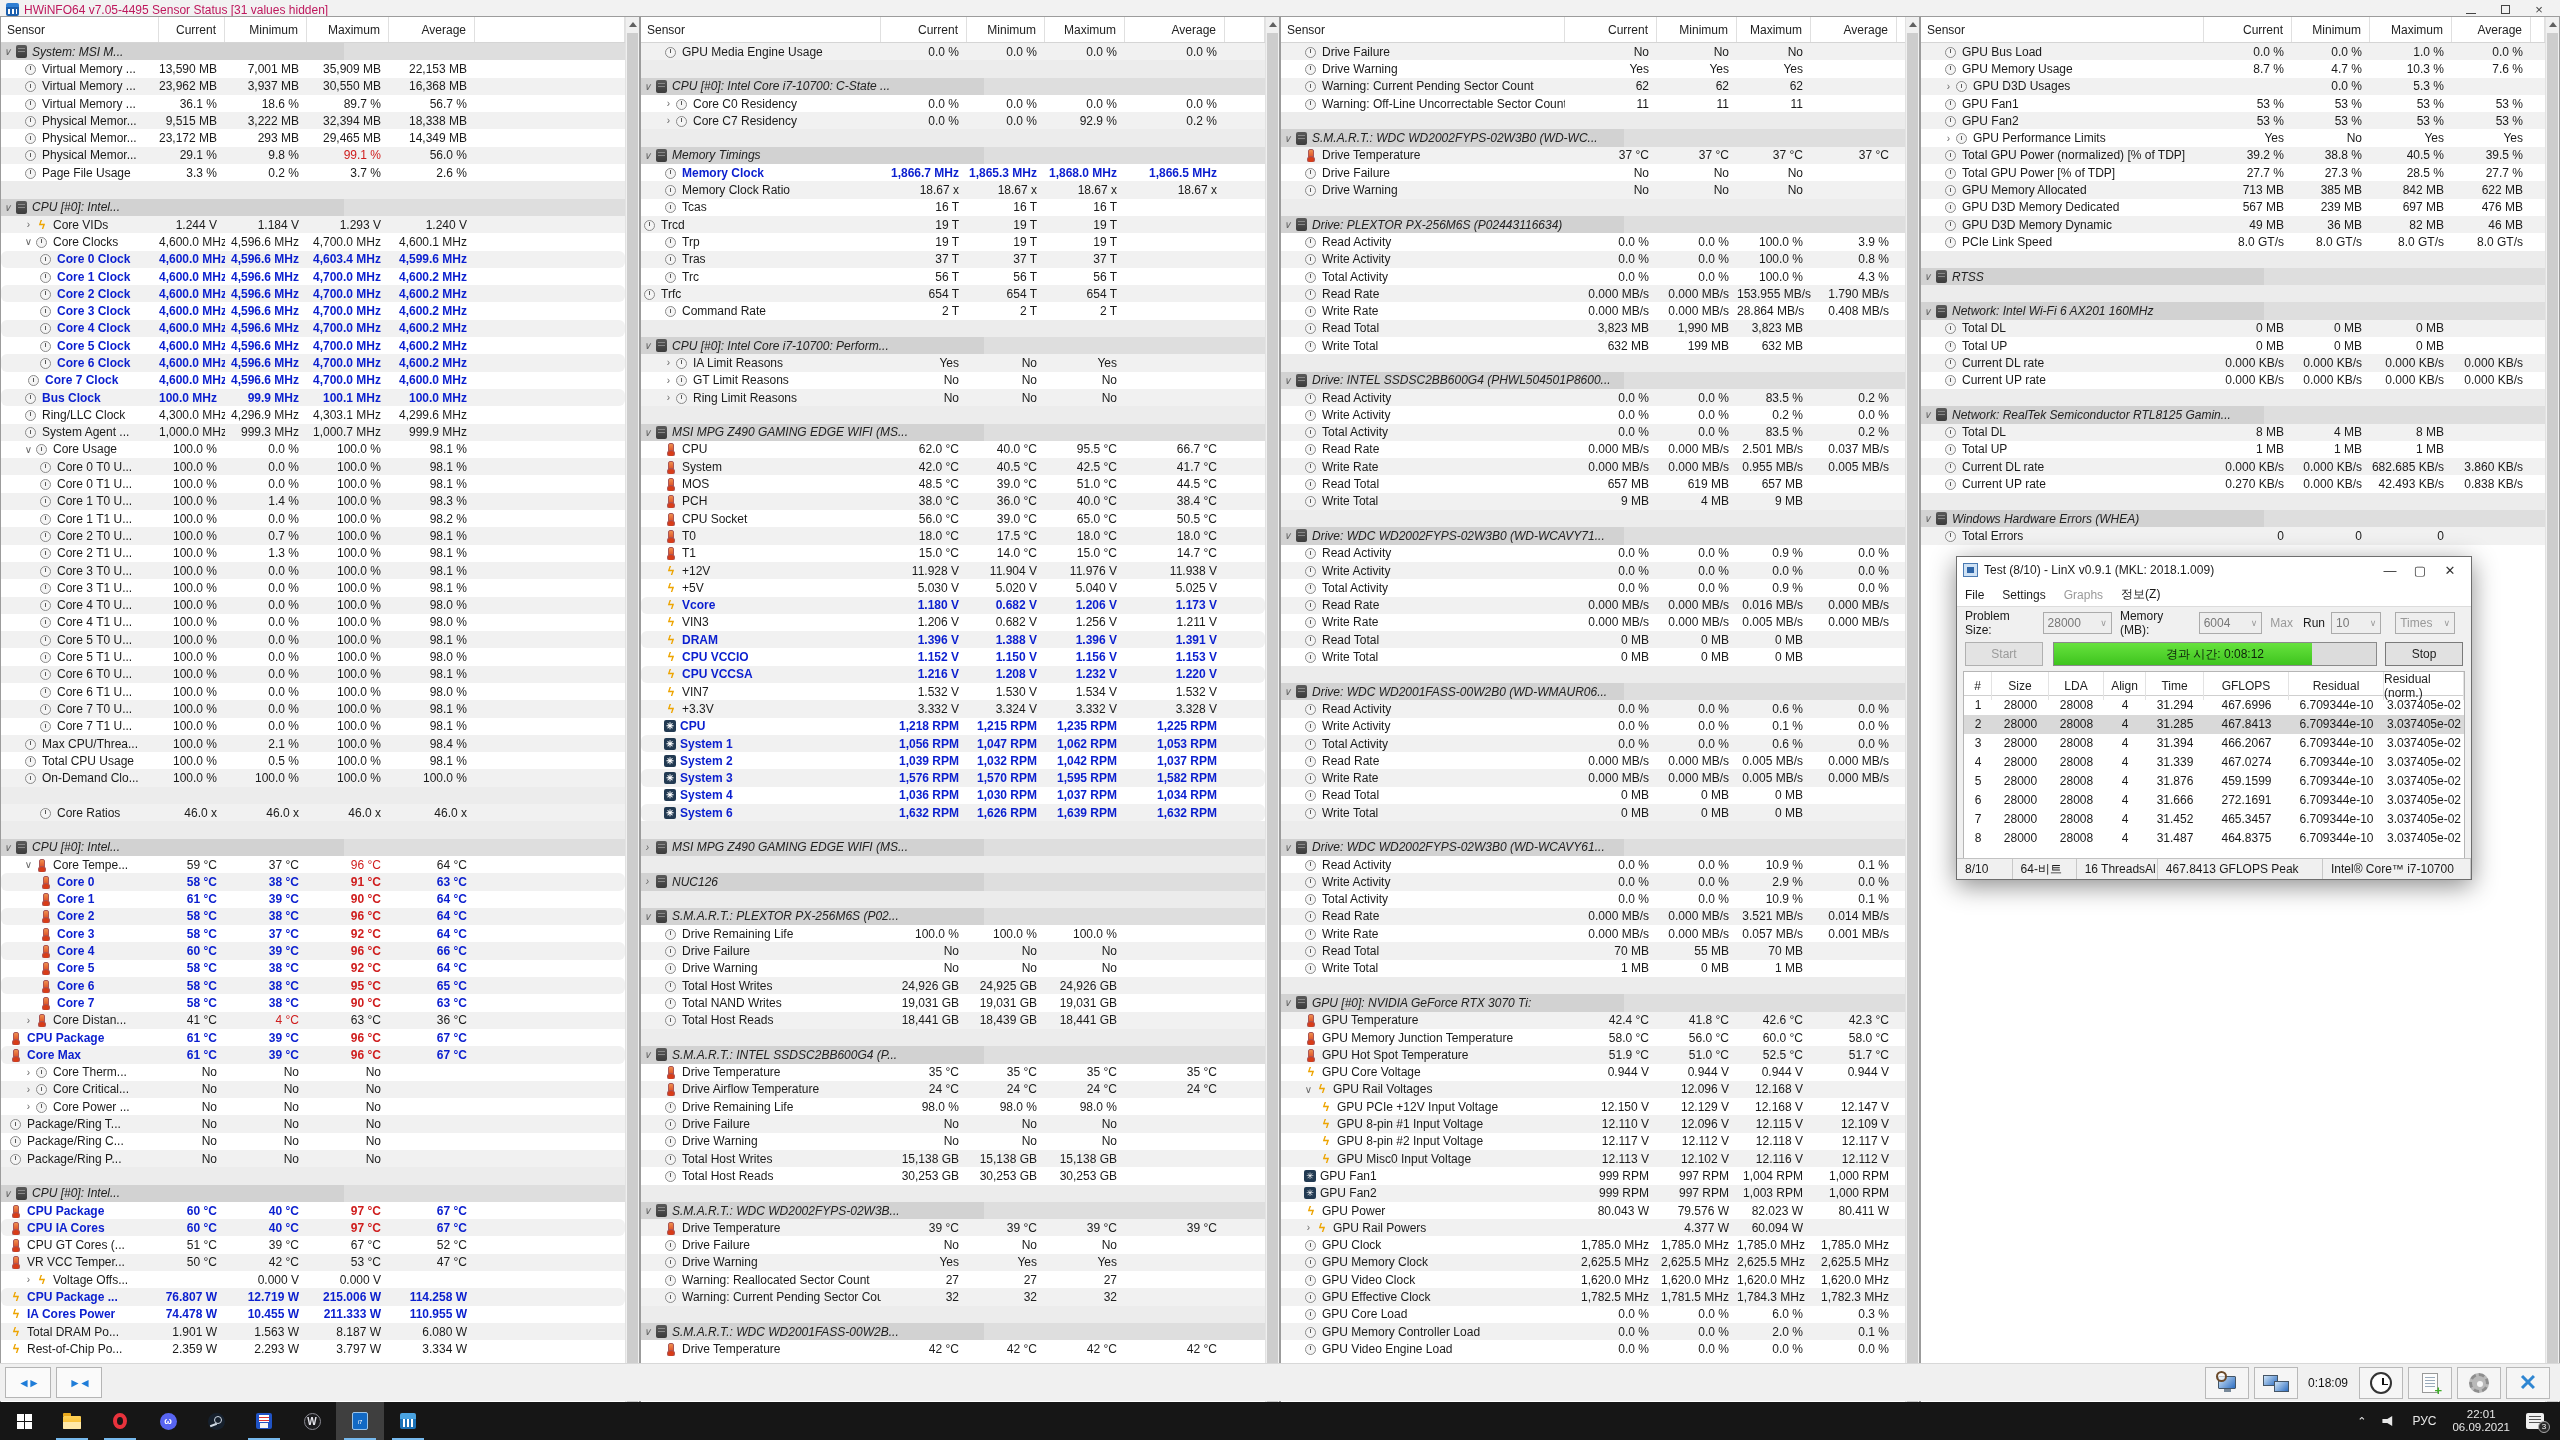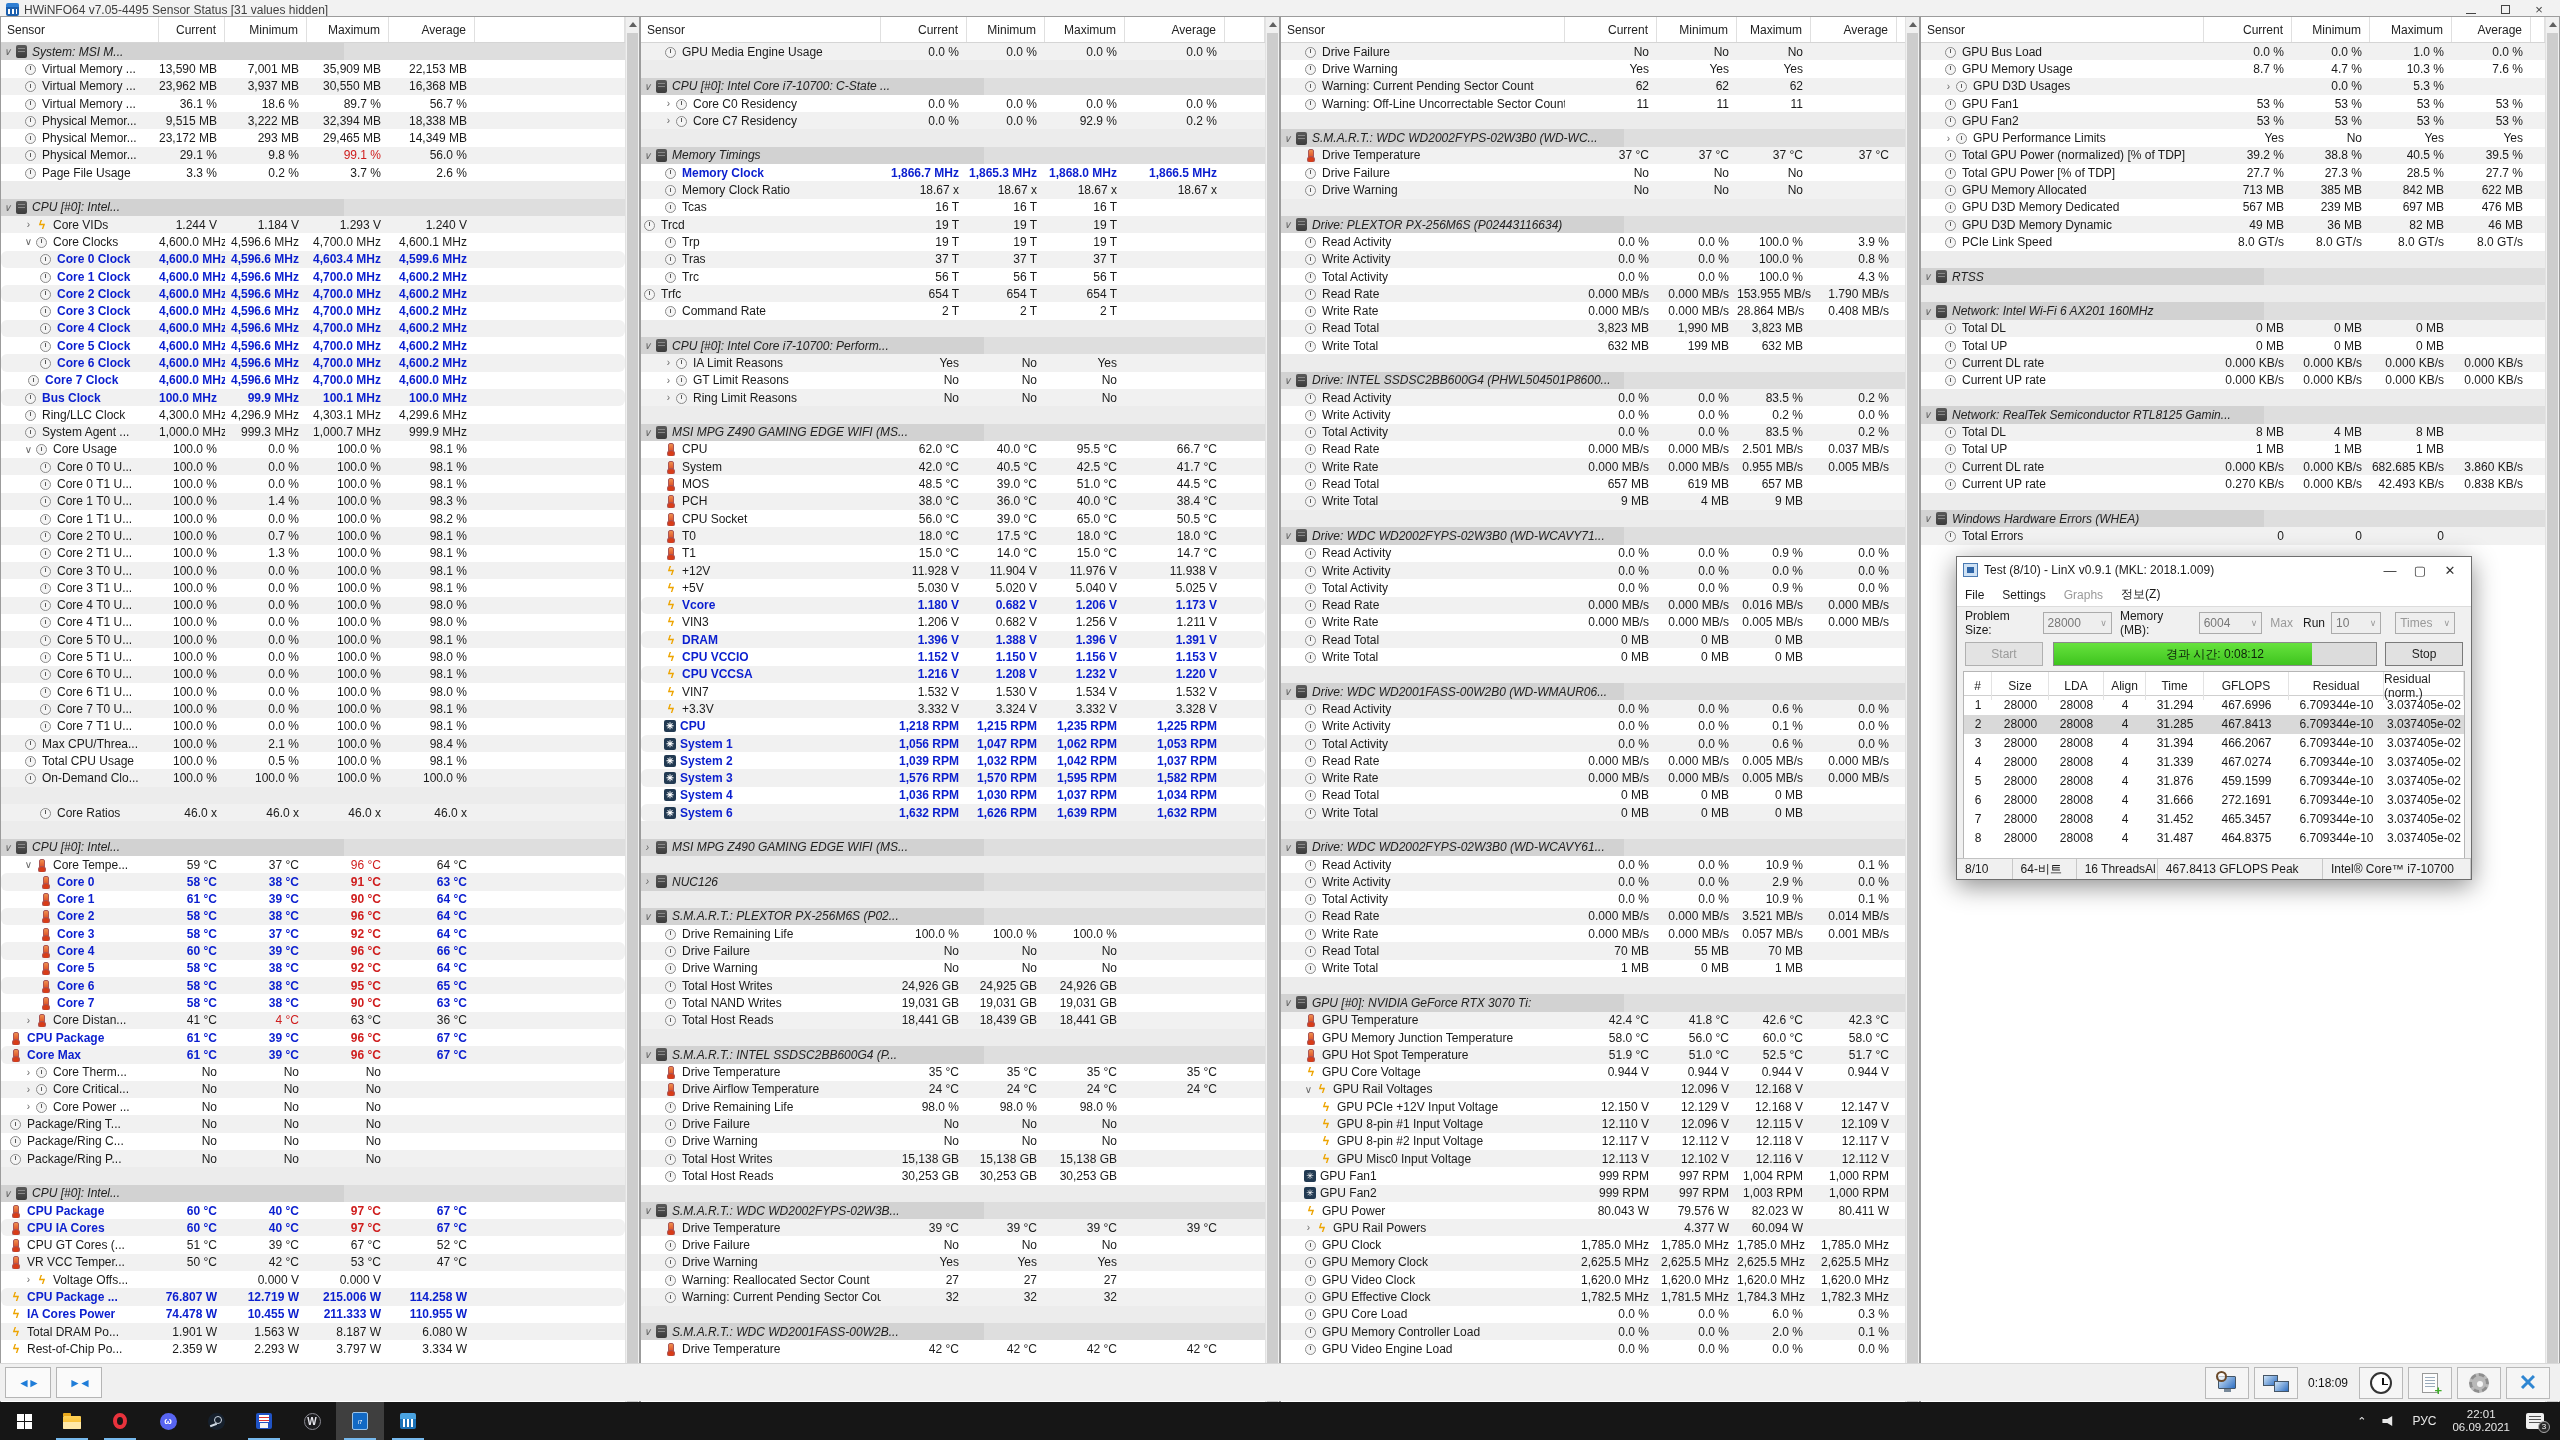--- a/index.html
+++ b/index.html
@@ -6,21 +6,21 @@
   html,body { width:2560px; height:1440px; overflow:hidden; background:#e9e9e9;
     font-family:"Liberation Sans", sans-serif; font-size:12px; color:#1a1a1a; }
   #screen { position:relative; width:2560px; height:1440px; }
 
   
   .titlebar { height:20px; background:#f2f2f2; display:flex; align-items:center; padding:0 4px; border-bottom:1px solid #d9d9d9; }
   .app-ico { width:13px; height:13px; border-radius:2px; margin:0 5px 0 2px;
     background:linear-gradient(180deg,#2f7fd4 0 30%,#1b5fae 30% 100%); position:relative; }
   .app-ico:after { content:""; position:absolute; left:2px; right:2px; bottom:2px; height:5px;
     background:repeating-linear-gradient(90deg,#fff 0 2px,transparent 2px 4px); }
-  .title-text { color:#404040; }
+  .title-text { color:#be185d; }
   .cap-btns { margin-left:auto; display:flex; }
   .cap-btns span { width:34px; text-align:center; color:#444; font-size:13px; line-height:19px; }
   .cap-max i { display:inline-block; width:9px; height:9px; border:1px solid #444; }
   .cap-min i { display:inline-block; width:10px; border-bottom:1px solid #444; height:6px; }
 
   
   #panels { position:absolute; top:16px; left:0; right:0; height:1431px; display:flex; background:#bef264; }
   .panel { width:640px; background:#fff; border:1px solid #9c9c9c; margin-right:0; display:flex; }
   .pbody { flex:1; overflow:hidden; }
   .phead { display:grid; height:26px; border-bottom:1px solid #d5d5d5; align-items:center; background:#fff; }

